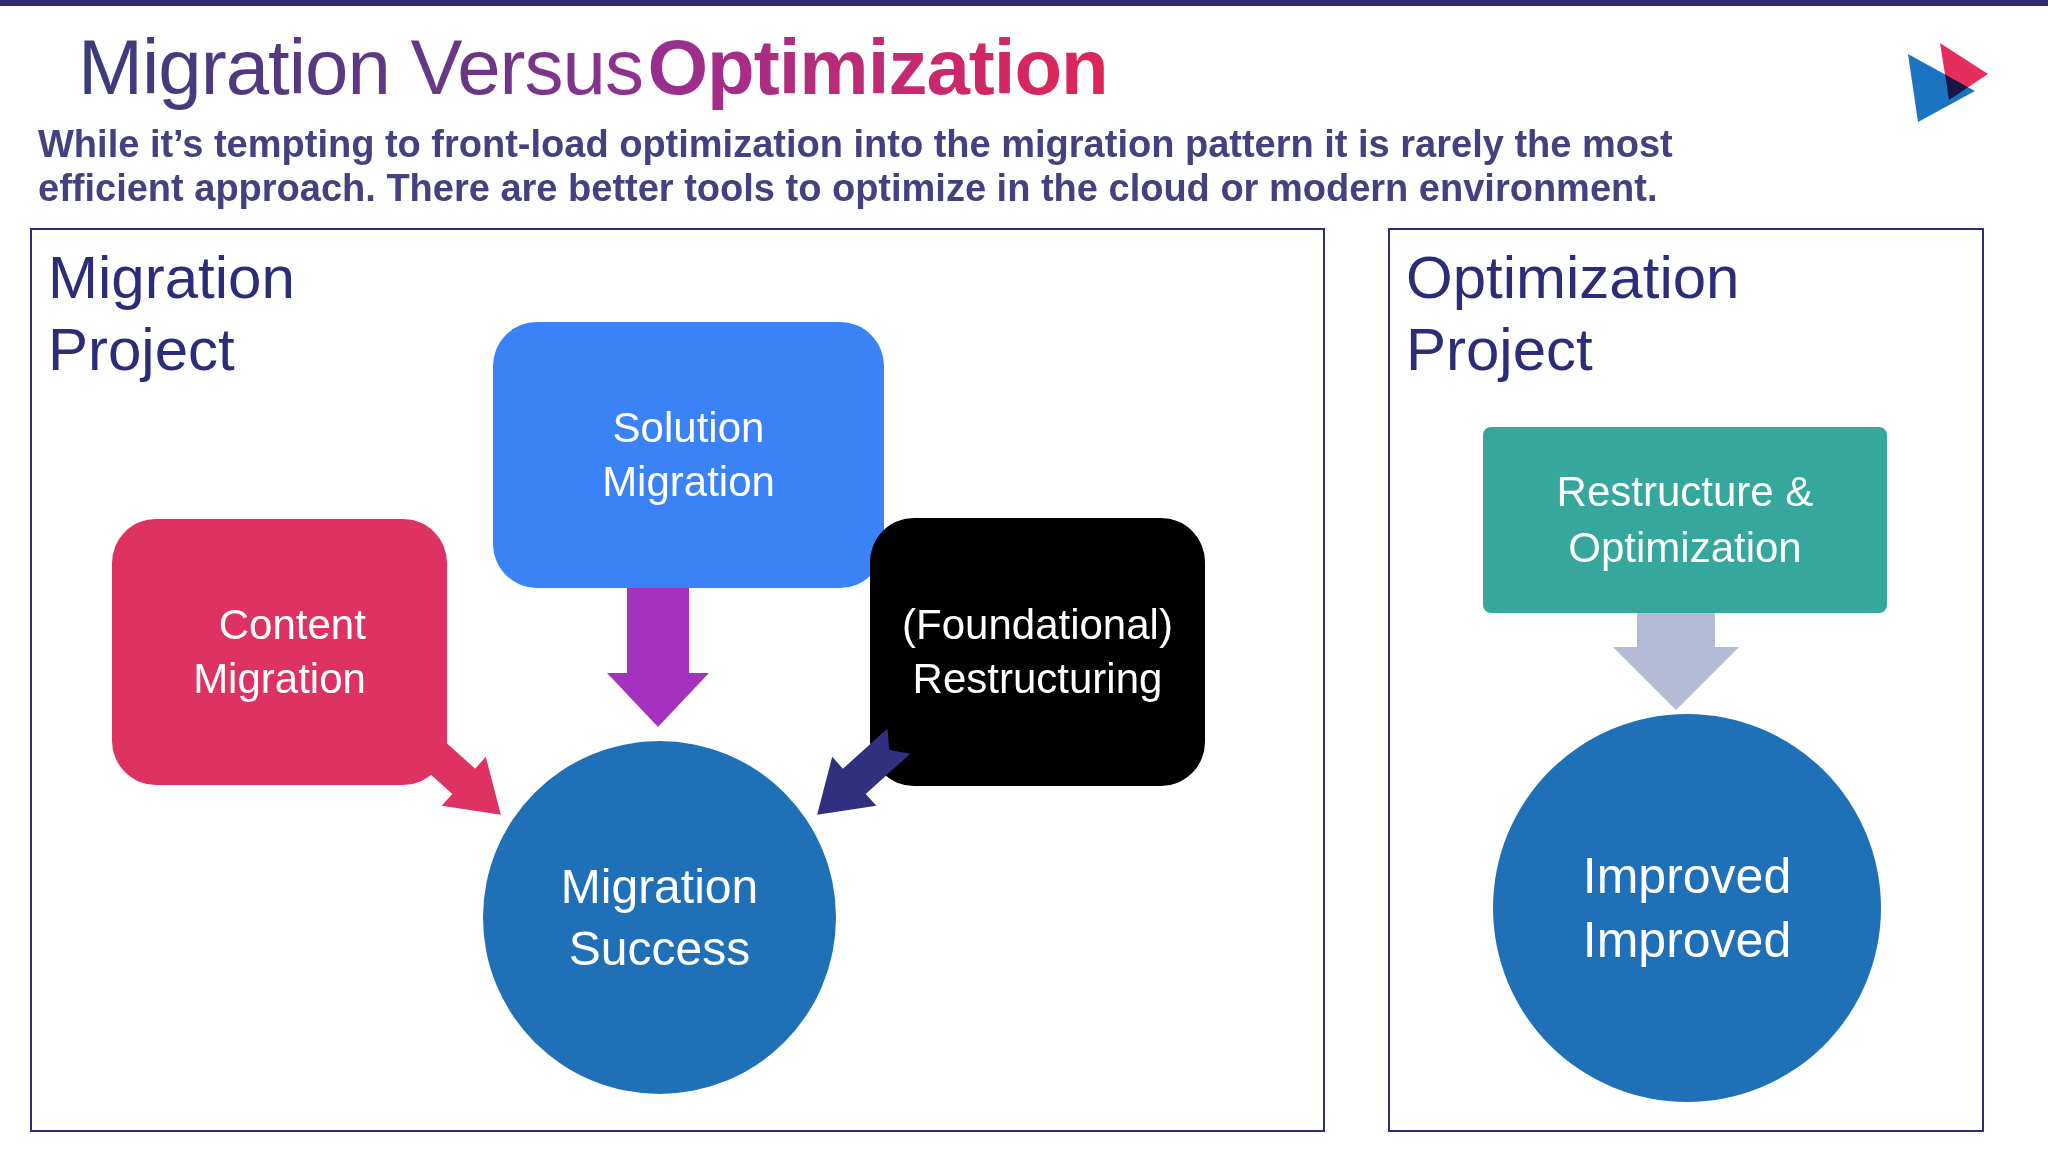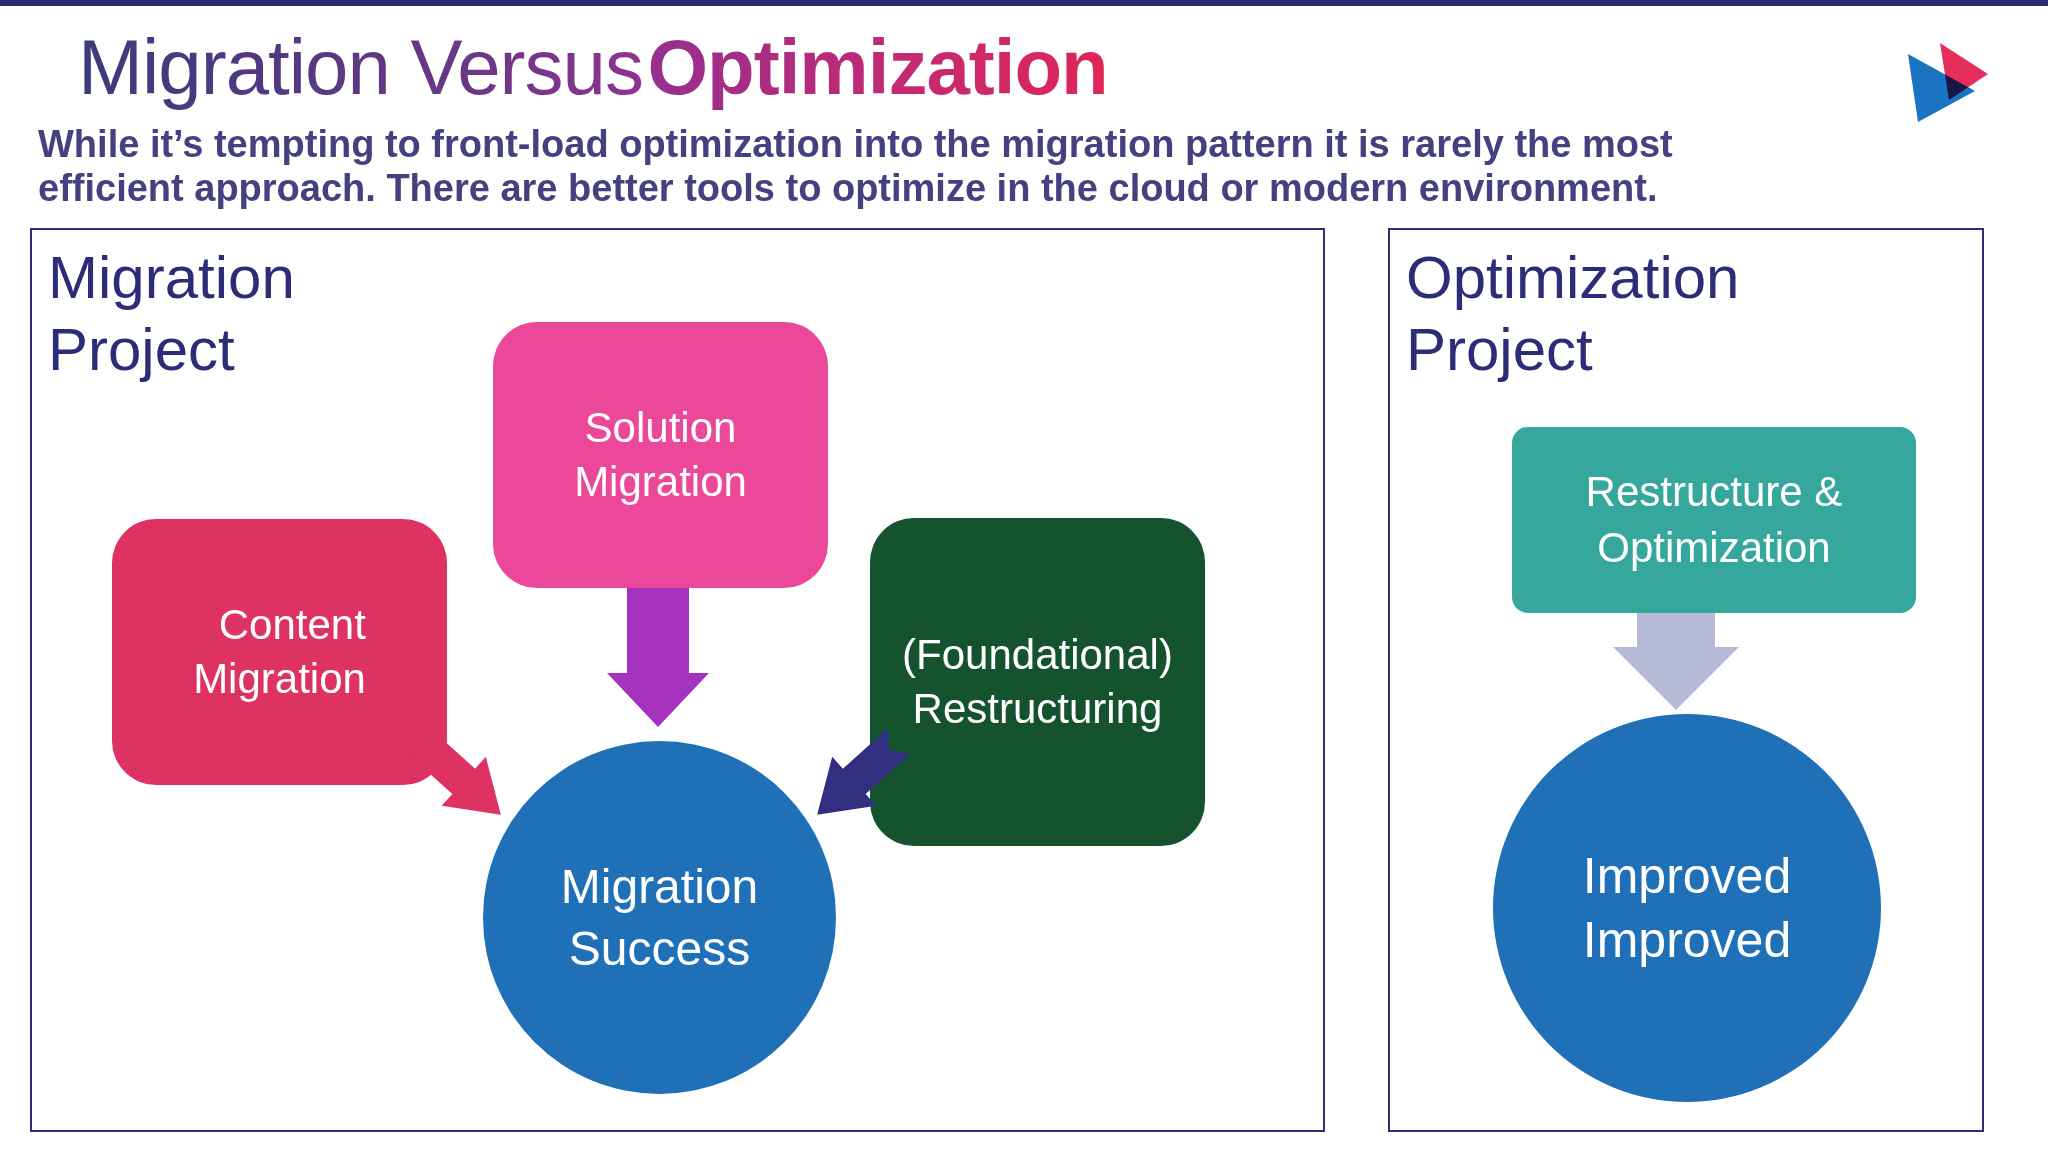--- a/index.html
+++ b/index.html
@@ -35,23 +35,23 @@
     position:absolute;font-size:60px;line-height:72px;color:#2d2c78;font-weight:400;
   }
   .ph-left{left:16px;top:12px;}
   .ph-right{left:16px;top:12px;}
 
   
   .shape{position:absolute;display:flex;align-items:center;justify-content:center;
          text-align:center;color:#ffffff;box-sizing:border-box;}
   .rbox{border-radius:44px;font-size:42px;line-height:54px;}
   .box-content{left:112px;top:519px;width:335px;height:266px;background:#de3263;text-align:right;}
-  .box-solution{left:493px;top:322px;width:335px;height:266px;background:#ec4899;}
-  .box-foundational{left:870px;top:518px;width:335px;height:328px;background:#14532d;}
-  .box-restructure{left:1483px;top:427px;width:404px;height:186px;background:#35a79c;border-radius:16px;font-size:42px;line-height:56px;margin-left:29px;}
+  .box-solution{left:493px;top:322px;width:391px;height:266px;background:#3b82f6;}
+  .box-foundational{left:870px;top:518px;width:335px;height:268px;background:#000000;}
+  .box-restructure{left:1483px;top:427px;width:404px;height:186px;background:#35a79c;border-radius:8px;font-size:42px;line-height:56px;}
 
   .circle{border-radius:50%;background:#1f70b6;}
   .circle-left{left:483px;top:741px;width:353px;height:353px;font-size:48px;line-height:62px;}
   .circle-right{left:1493px;top:714px;width:388px;height:388px;font-size:50px;line-height:64px;text-align:right;}
 
   .arrow{position:absolute;}
   .arrow-down-purple{left:607px;top:588px;width:102px;height:139px;}
   .arrow-pink{left:405px;top:745px;width:110px;height:66px;transform:rotate(42deg);}
   .arrow-navy{left:803px;top:745px;width:110px;height:66px;transform:rotate(138deg);}
   .arrow-gray{left:1613px;top:613px;width:126px;height:97px;}

